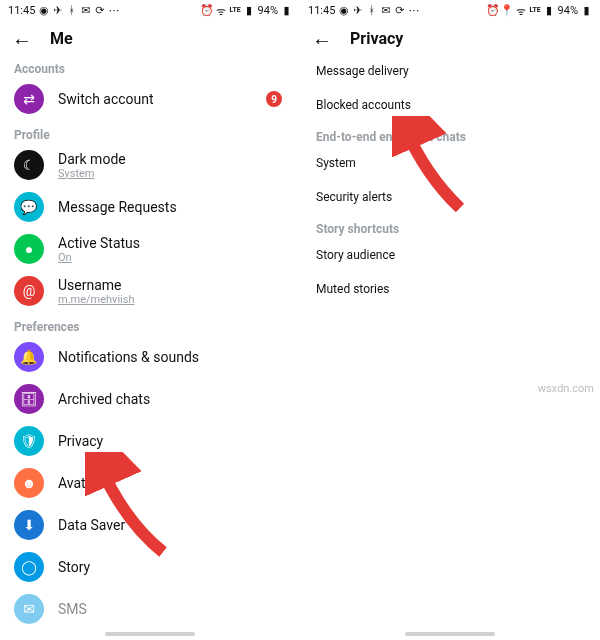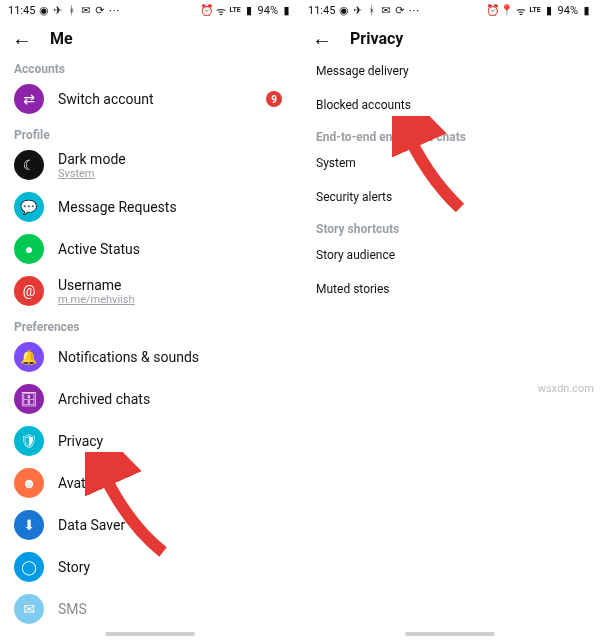--- a/index.html
+++ b/index.html
@@ -91,20 +91,21 @@
       <div class="txt">
           <span class="label">Message Requests</span>
         </div>
     </div>
     <div class="row">
       <div class="icon bg-green">
           <span class="glyph">●</span>
         </div>
       <div class="txt">
         <span class="label">Active Status</span>
+        <span class="sub">On</span>
       </div>
     </div>
     <div class="row">
       <div class="icon bg-red">
           <span class="glyph">@</span>
         </div>
       <div class="txt">
         <span class="label">Username</span>
         <span class="sub">m.me/mehviish</span>
       </div>

